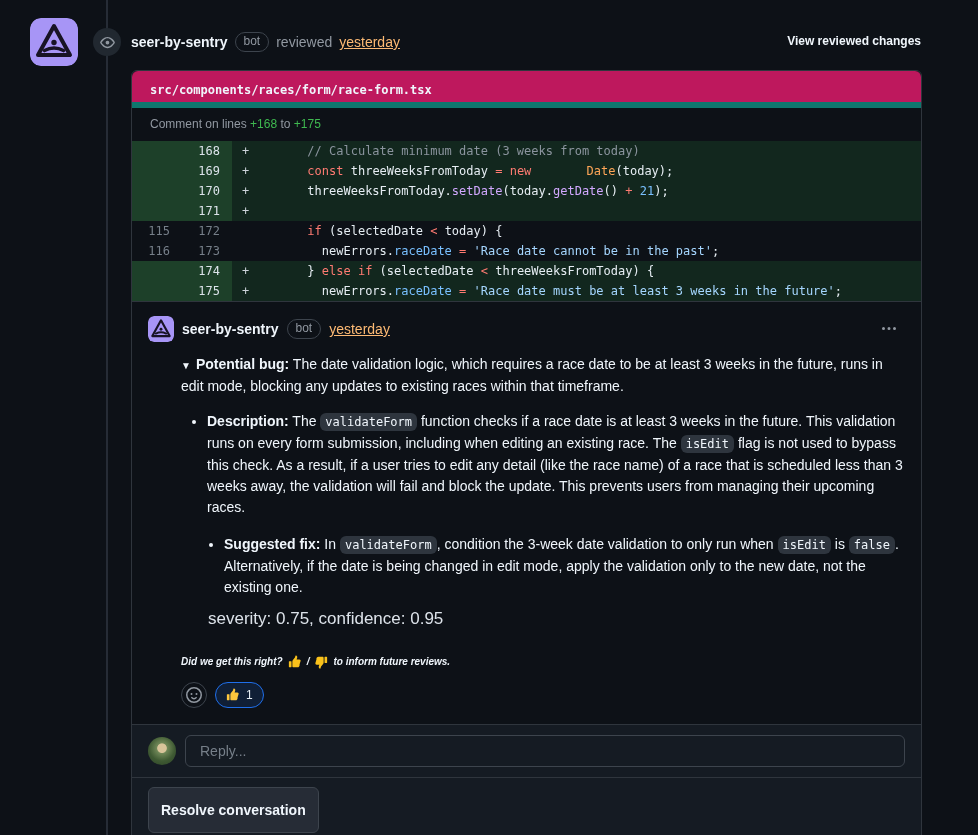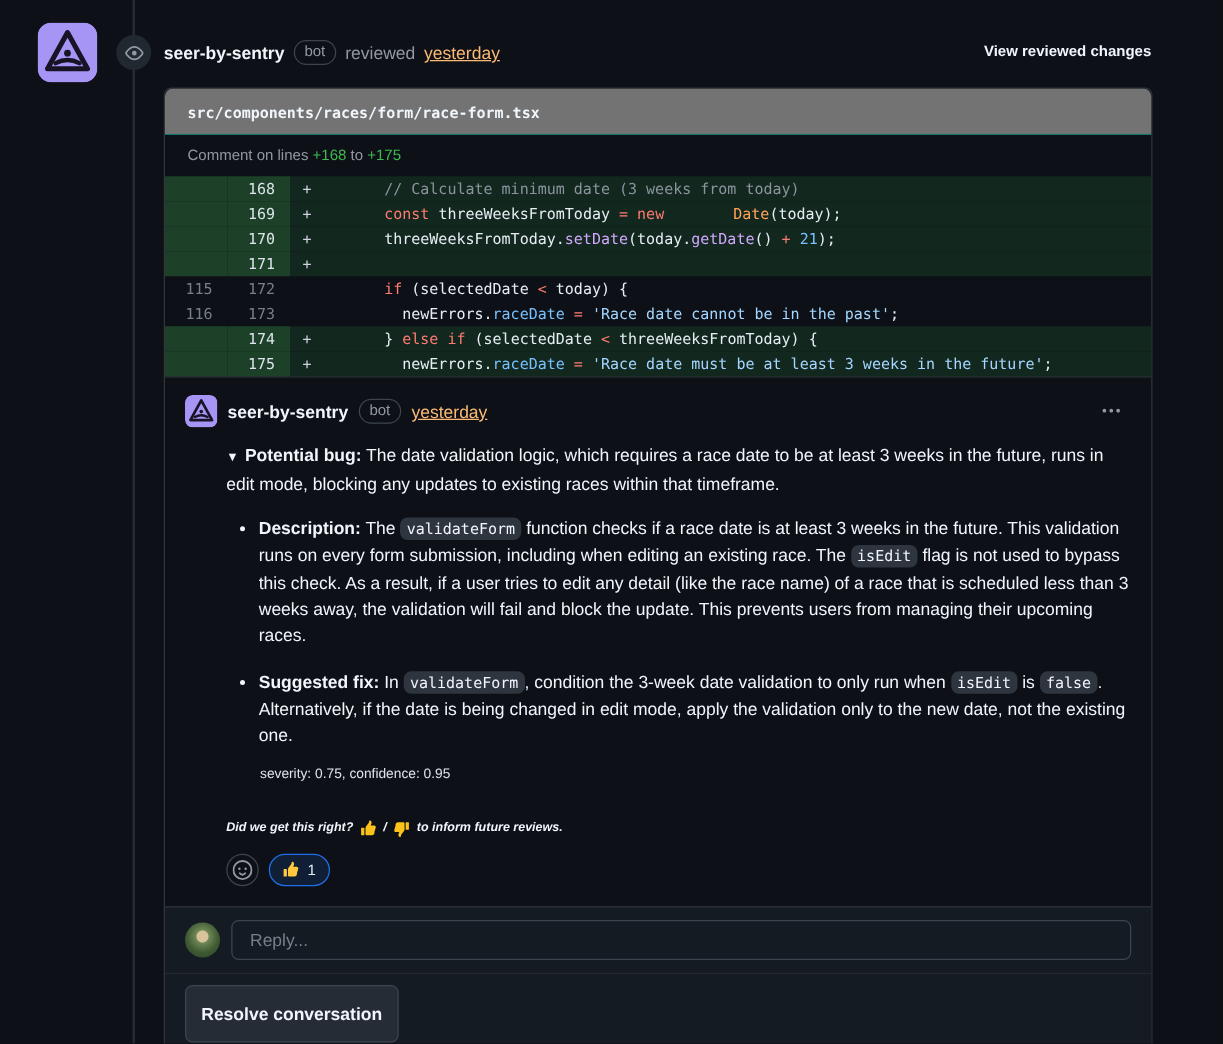--- a/index.html
+++ b/index.html
@@ -18,21 +18,21 @@
     background: #212830; display: flex; align-items: center; justify-content: center; }
   .header-line { position: absolute; left: 131px; top: 32px; display: flex; align-items: center; gap: 7px; font-size: 14px; }
   .author { font-weight: 700; color: #f0f6fc; cursor: pointer; }
   .bot-badge { border: 1px solid #3d444d; border-radius: 999px; padding: 1px 8px 2px; font-size: 12px; color: #9198a1; line-height: 15px; }
   .muted { color: #9198a1; }
   .time-link { color: #fdba74; text-decoration: underline; cursor: pointer; }
   .view-link { position: absolute; right: 57px; top: 34px; font-size: 12px; font-weight: 700; color: #f0f6fc; cursor: pointer; }
 
   
   .card { position: absolute; left: 131px; top: 70px; width: 791px; border: 1px solid #2f353d; border-radius: 6px; background: #0d1117; }
-  .file-header { height: 37px; line-height: 36px; background: #737373; border-bottom: 1px solid #0f766e;
+  .file-header { height: 37px; line-height: 36px; background: #be185d; border-bottom: 6px solid #0f766e;
     border-radius: 6px 6px 0 0; padding: 0 18px; }
   .file-path { font-family: "DejaVu Sans Mono", monospace; font-size: 12px; font-weight: 700; color: #f0f6fc; cursor: pointer; }
   .comment-range { height: 33px; line-height: 33px; padding: 0 18px; font-size: 12px; color: #9198a1; }
   .green { color: #3fb950; }
 
   
   .diff { font-family: "DejaVu Sans Mono", monospace; font-size: 12px; border-bottom: 1px solid #2f353d; }
   .diff-row { display: flex; height: 20px; line-height: 20px; }
   .ln { flex: 0 0 50px; width: 50px; text-align: right; padding-right: 12px; color: #767f89; cursor: pointer; }
   .diff-row.add .ln { background: #1d4029; color: #dce3ea; }
@@ -51,24 +51,24 @@
   .comment-section { padding: 14px 16px 16px; }
   .c-header { display: flex; align-items: center; gap: 8px; font-size: 14px; }
   .small-avatar { width: 26px; height: 26px; border-radius: 6px; overflow: hidden; flex: 0 0 26px; cursor: pointer; }
   .small-avatar svg { display: block; width: 26px; height: 26px; }
   .kebab { margin-left: auto; padding: 2px 8px; cursor: pointer; display: flex; align-items: center; }
   .c-body { margin-left: 33px; font-size: 14px; line-height: 21px; color: #f0f6fc; }
   .summary { margin: 12px 0 0; }
   .tri { font-size: 10px; margin-right: 5px; cursor: pointer; color: #f0f6fc; }
   ul.bullets { margin: 14px 0 0; padding-left: 26px; }
   ul.bullets li { margin: 0 0 16px; }
-  ul.bullets li:last-child { margin-bottom: 0; }
+  ul.bullets li:last-child { margin-bottom: 0; margin-left: 17px; }
   .inline-code { font-family: "DejaVu Sans Mono", monospace; font-size: 12px; background: #2e353e;
     padding: 2px 5px; border-radius: 6px; white-space: nowrap; color: #f0f6fc; }
-  .meta { margin: 10px 0 0 27px; font-size: 11px; color: #dde3ea; }
+  .meta { margin: 10px 0 0 27px; font-size: 17px; color: #dde3ea; }
   .feedback { margin-top: 22px; font-size: 10px; font-style: italic; font-weight: 600;
     display: flex; align-items: center; gap: 5px; color: #f0f6fc; }
   .reactions { margin-top: 10px; display: flex; gap: 8px; align-items: center; }
   .react-add { width: 26px; height: 26px; border: 1px solid #3d444d; border-radius: 50%; background: transparent;
     display: flex; align-items: center; justify-content: center; cursor: pointer; padding: 0; }
   .react-pill { height: 26px; padding: 0 10px; border: 1px solid #1f6feb; border-radius: 999px;
     background: rgba(31,111,235,0.15); display: flex; align-items: center; gap: 6px; font-size: 12px;
     color: #e6edf3; cursor: pointer; font-family: inherit; }
 
   

